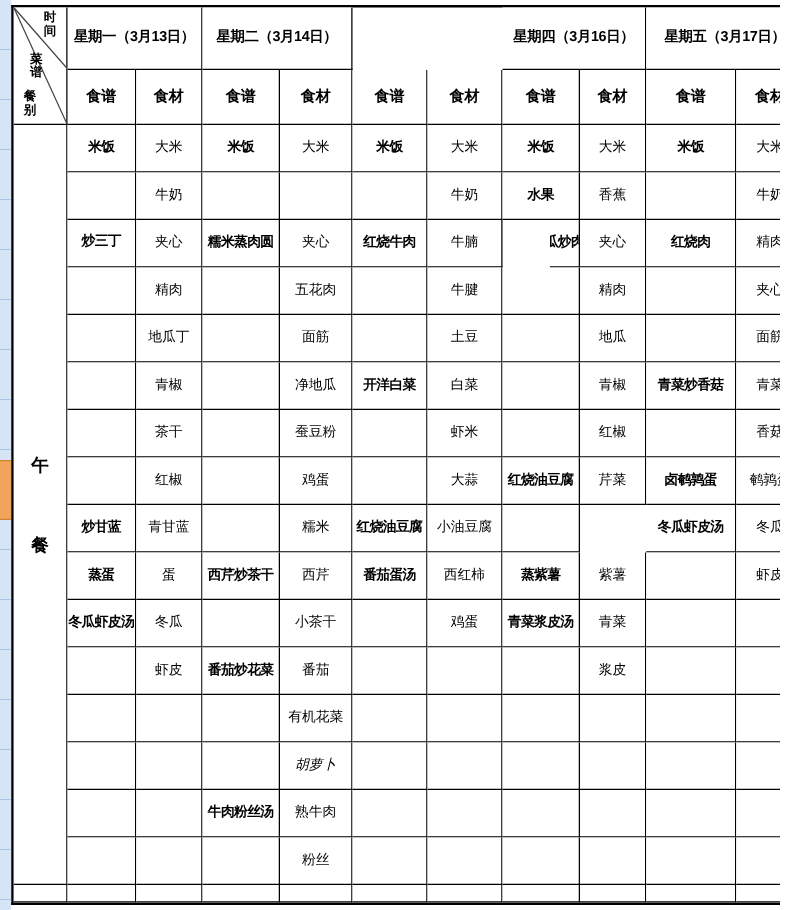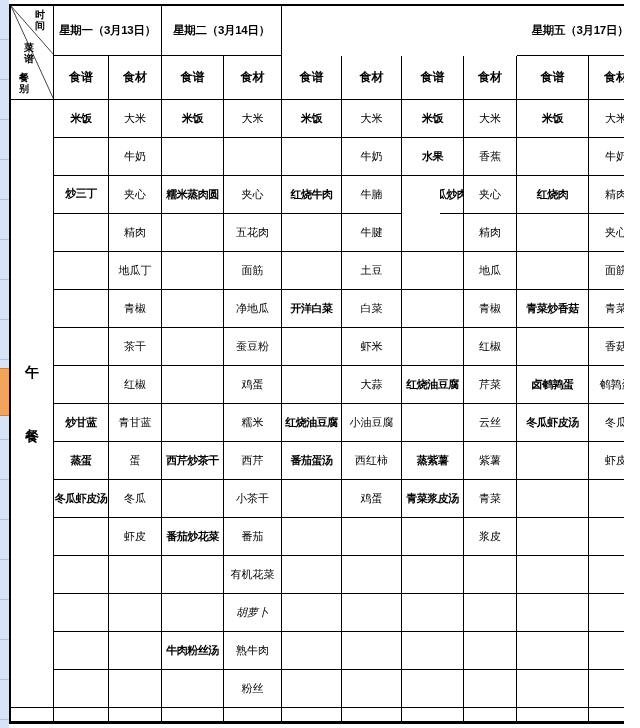--- a/index.html
+++ b/index.html
@@ -58,20 +58,21 @@
         <line x1="0" y1="0" x2="43" y2="49" stroke="#444" stroke-width="1"></line>
         <line x1="0" y1="0" x2="43" y2="94" stroke="#444" stroke-width="1"></line>
       </svg>
       <span class="corner-label lbl-time">时间</span>
       <span class="corner-label lbl-menu">菜谱</span>
       <span class="corner-label lbl-meal">餐别</span>
     </div>
 
     <div class="cell day-header" style="grid-row:1;grid-column:2/4">星期一（3月13日）</div>
     <div class="cell day-header" style="grid-row:1;grid-column:4/6">星期二（3月14日）</div>
+    <div class="cell day-header" style="grid-row:1;grid-column:8/10">星期四（3月16日）</div>
     <div class="cell day-header last-col" style="grid-row:1;grid-column:10/12">星期五（3月17日）</div>
 
     <div class="cell subheader" style="grid-row:2;grid-column:2">食谱</div>
     <div class="cell subheader" style="grid-row:2;grid-column:3">食材</div>
     <div class="cell subheader" style="grid-row:2;grid-column:4">食谱</div>
     <div class="cell subheader" style="grid-row:2;grid-column:5">食材</div>
     <div class="cell subheader" style="grid-row:2;grid-column:6">食谱</div>
     <div class="cell subheader" style="grid-row:2;grid-column:7">食材</div>
     <div class="cell subheader" style="grid-row:2;grid-column:8">食谱</div>
     <div class="cell subheader" style="grid-row:2;grid-column:9">食材</div>
@@ -188,21 +189,20 @@
       <div class="cell ing-cell" style="grid-area: 6 / 9;">精肉</div>
       <div class="cell menu-cell" style="grid-area: 7 / 8;"></div>
       <div class="cell ing-cell" style="grid-area: 7 / 9;">地瓜</div>
       <div class="cell menu-cell" style="grid-area: 8 / 8;"></div>
       <div class="cell ing-cell" style="grid-area: 8 / 9;">青椒</div>
       <div class="cell menu-cell" style="grid-area: 9 / 8;"></div>
       <div class="cell ing-cell" style="grid-area: 9 / 9;">红椒</div>
       <div class="cell menu-cell" style="grid-area: 10 / 8;">红烧油豆腐</div>
       <div class="cell ing-cell" style="grid-area: 10 / 9;">芹菜</div>
       <div class="cell menu-cell" style="grid-area: 11 / 8;"></div>
-      <div class="cell ing-cell" style="grid-area: 11 / 9;">云丝</div>
       <div class="cell menu-cell" style="grid-area: 12 / 8;">蒸紫薯</div>
       <div class="cell ing-cell" style="grid-area: 12 / 9;">紫薯</div>
       <div class="cell menu-cell" style="grid-area: 13 / 8;">青菜浆皮汤</div>
       <div class="cell ing-cell" style="grid-area: 13 / 9;">青菜</div>
       <div class="cell menu-cell" style="grid-area: 14 / 8;"></div>
       <div class="cell ing-cell" style="grid-area: 14 / 9;">浆皮</div>
       <div class="cell menu-cell" style="grid-area: 15 / 8;"></div>
       <div class="cell ing-cell" style="grid-area: 15 / 9;"></div>
       <div class="cell menu-cell" style="grid-area: 16 / 8;"></div>
       <div class="cell ing-cell" style="grid-area: 16 / 9;"></div>

